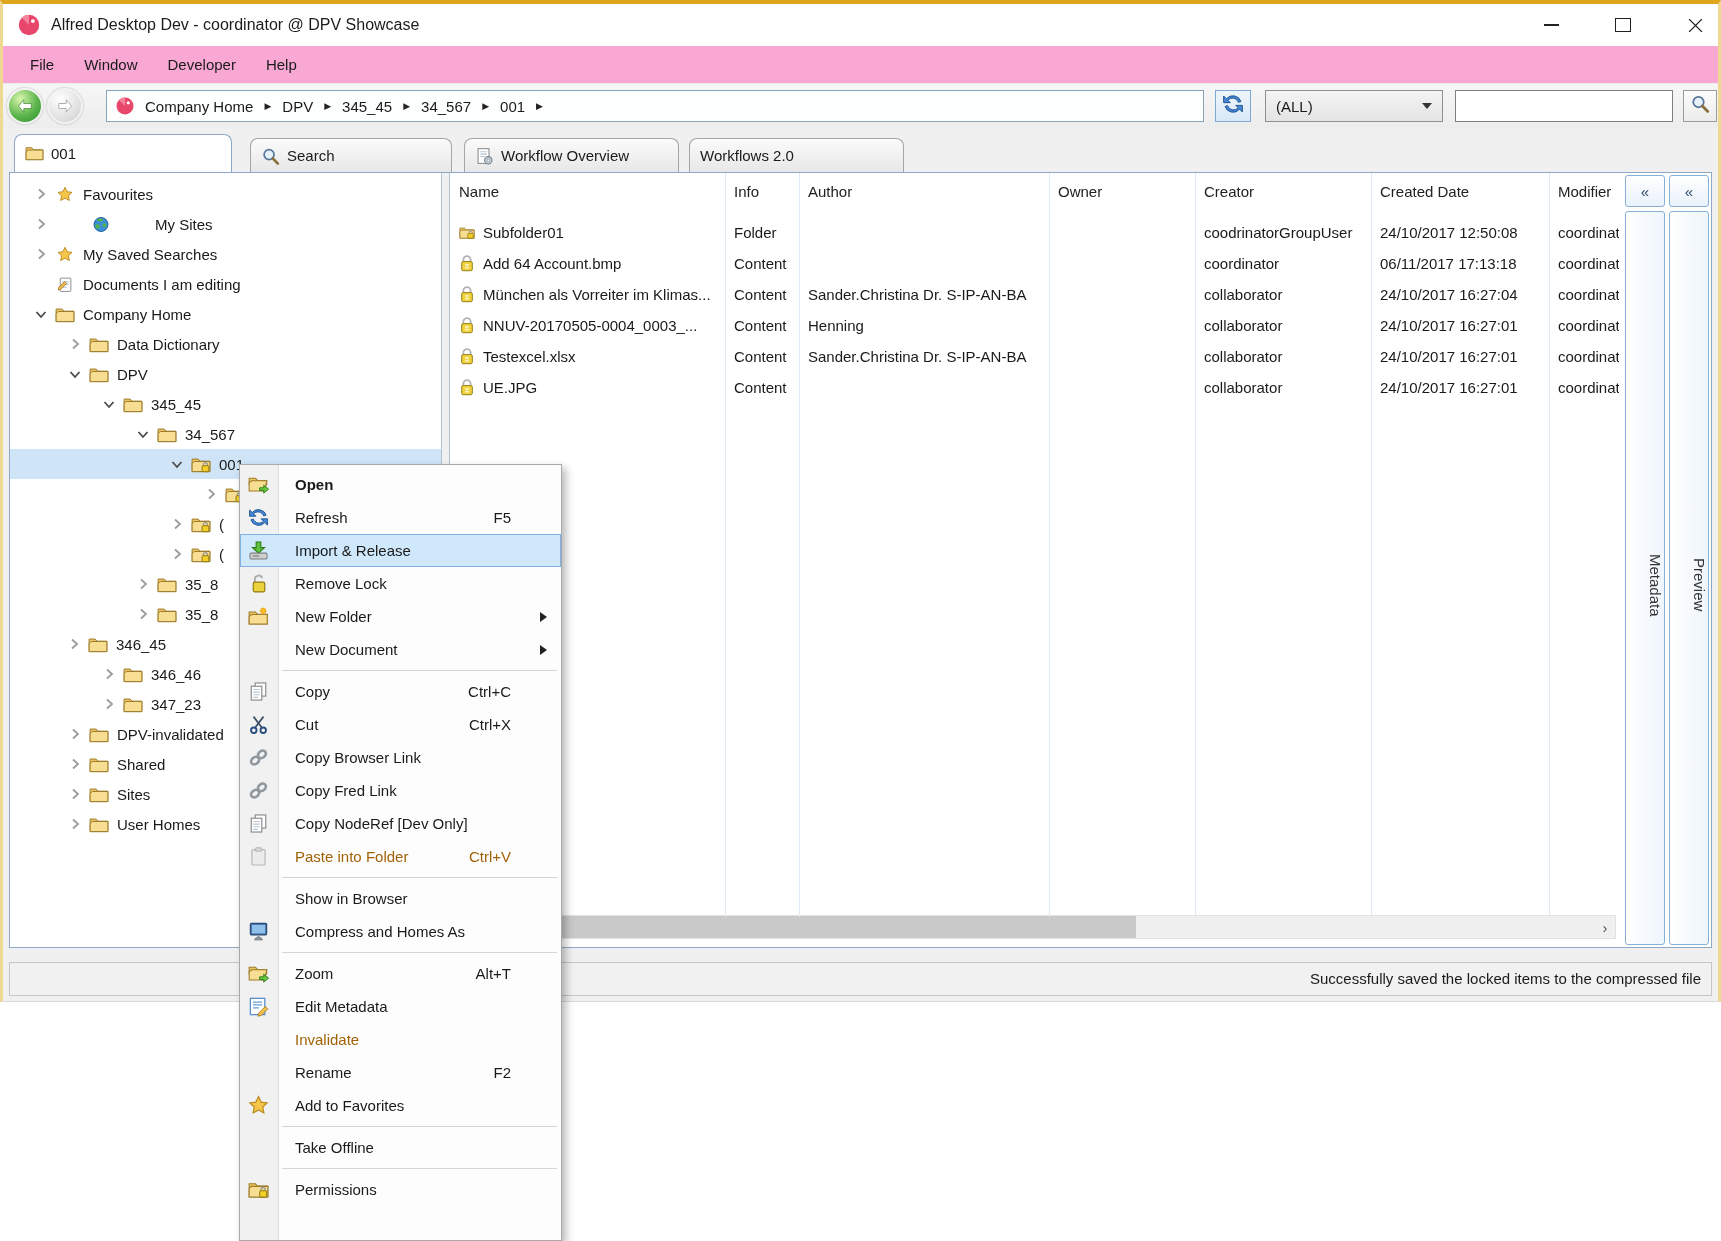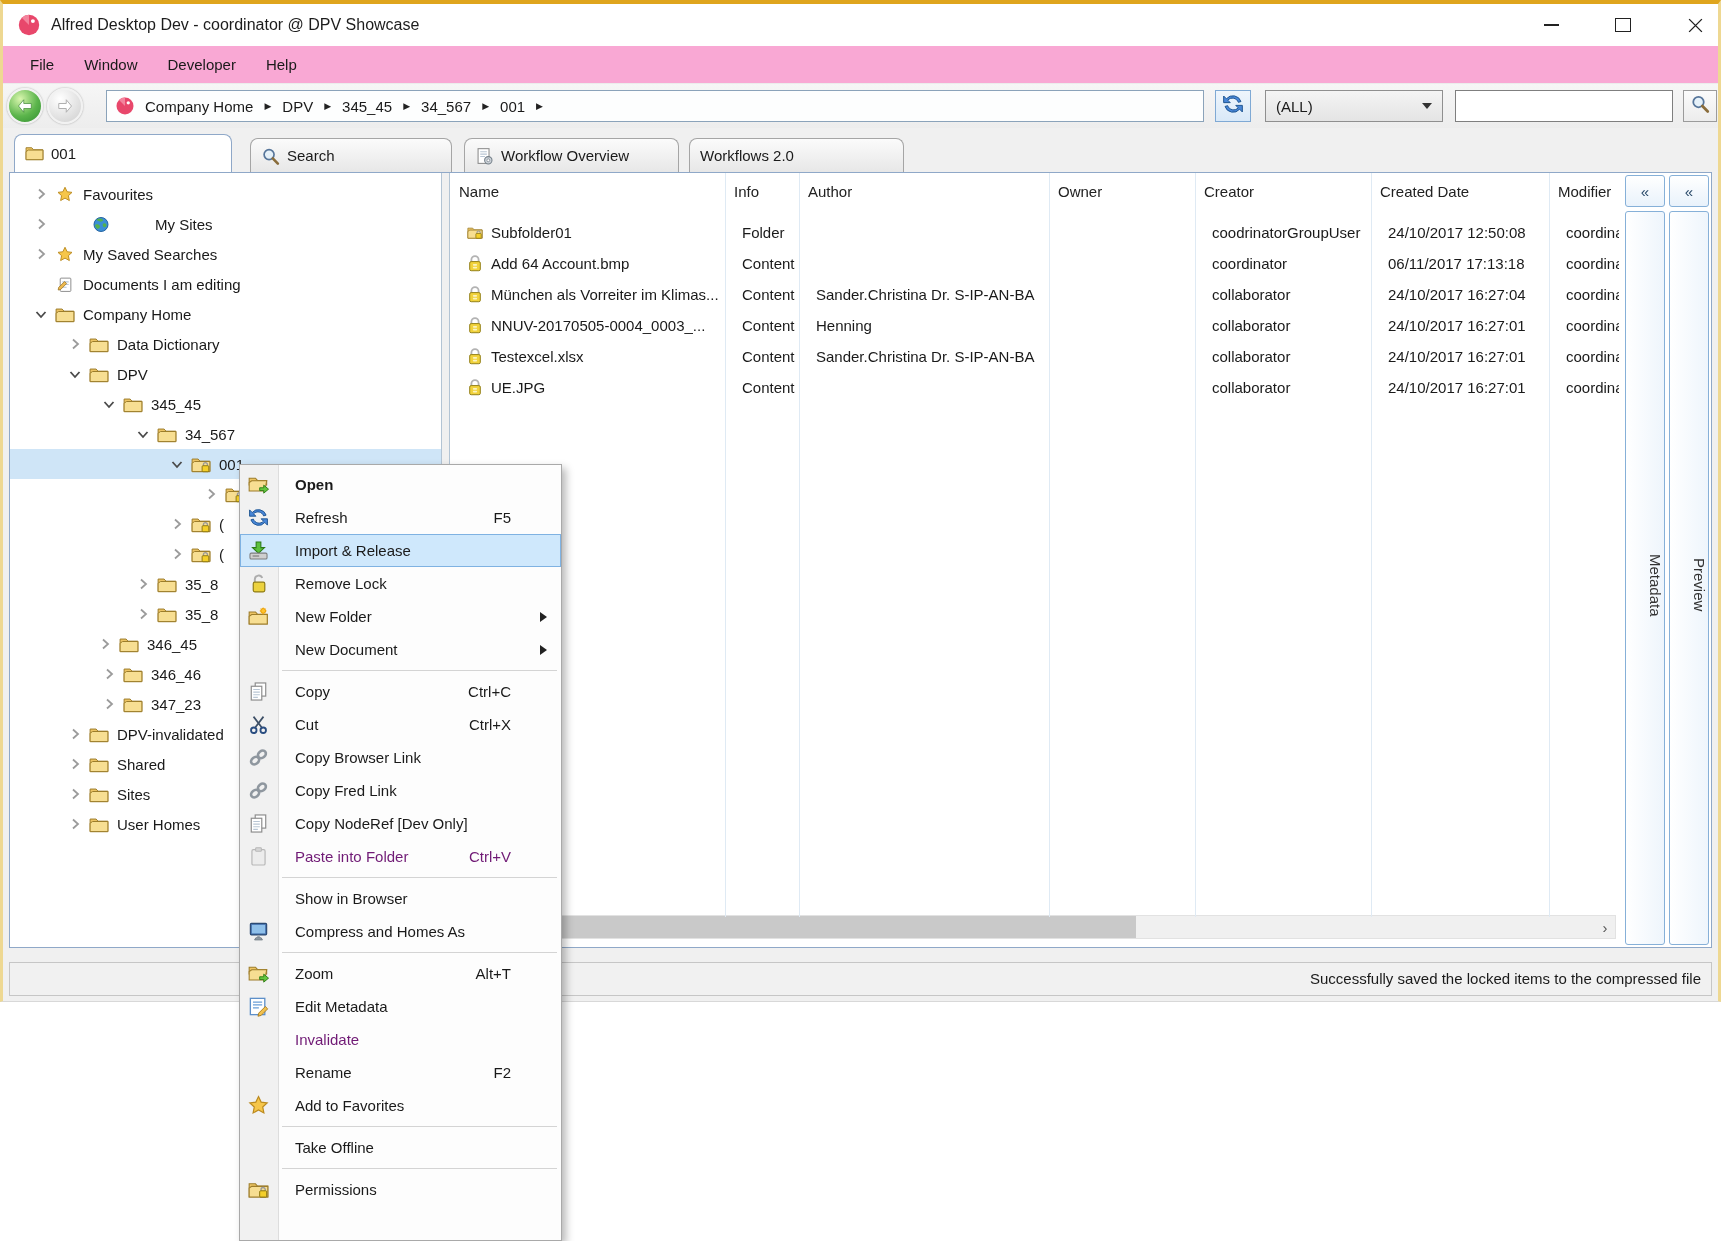--- a/index.html
+++ b/index.html
@@ -55,21 +55,21 @@
   .trow.sel{background:#cfe5f7;}
   .texp{width:16px;height:16px;flex:0 0 16px;display:inline-flex;}
   .texp svg{width:16px;height:16px;}
   .tic{width:22px;height:18px;flex:0 0 22px;margin-left:6px;}
   .tic svg{width:20px;height:17px;display:block;margin-top:1px;}
   .tlabel{margin-left:6px;}
   .table-area{position:absolute;left:440px;top:0;right:92px;bottom:0;background:#fff;overflow:hidden;}
   .colline{position:absolute;top:0;bottom:30px;width:1px;background:#dfeaf4;}
   .th{position:absolute;top:0;height:38px;line-height:38px;font-size:15px;color:#222;padding-left:9px;box-sizing:border-box;
      overflow:hidden;white-space:nowrap;cursor:pointer;}
-  .td{position:absolute;height:31px;line-height:31px;font-size:15px;padding-left:17px;box-sizing:border-box;overflow:hidden;white-space:nowrap;}
+  .td{position:absolute;height:31px;line-height:31px;font-size:15px;padding-left:9px;box-sizing:border-box;overflow:hidden;white-space:nowrap;}
   .td .fic{display:inline-block;width:16px;height:17px;vertical-align:-3px;margin-right:8px;}
   .td .fic svg{width:16px;height:17px;}
   .hscroll{position:absolute;left:3px;right:3px;bottom:8px;height:24px;background:#f0f0f0;border:1px solid #e2e2e2;box-sizing:border-box;}
   .harrow{position:absolute;top:0;bottom:0;width:20px;display:flex;align-items:center;justify-content:center;color:#555;font-size:15px;cursor:pointer;}
   .harrow.l{left:0;} .harrow.r{right:0;}
   .hthumb{position:absolute;left:20px;top:0;bottom:0;width:662px;background:#c9c9c9;cursor:grab;}
   .strip{position:absolute;top:2px;bottom:2px;width:40px;}
   .strip .sbtn{position:absolute;left:0;right:0;top:0;height:32px;box-sizing:border-box;border:1px solid #86b0d8;border-radius:3px;
     background:linear-gradient(#ffffff,#e9f2fb);display:flex;align-items:center;justify-content:center;font-size:15px;color:#2a4a6a;cursor:pointer;}
   .strip .slab{position:absolute;left:0;right:0;top:36px;bottom:0;box-sizing:border-box;border:1px solid #86b0d8;border-radius:3px;
@@ -78,21 +78,21 @@
   
   .statusbar{position:absolute;left:9px;top:962px;width:1703px;height:34px;box-sizing:border-box;background:#f1f1f1;
     border:1px solid #c6c6c6;line-height:32px;font-size:15px;text-align:right;padding-right:10px;}
   
   .ctxmenu{position:absolute;left:239px;top:464px;width:323px;height:777px;box-sizing:border-box;background:#fdfdfd;
     border:1px solid #a9a9a9;box-shadow:4px 4px 8px rgba(0,0,0,.28);padding:3px 0;z-index:100;}
   .ctxmenu::before{content:"";position:absolute;left:0;top:0;bottom:0;width:38px;background:#f1f1f1;border-right:1px solid #dddddd;}
   .mi{position:relative;height:33px;line-height:33px;font-size:15px;cursor:pointer;}
   .mi .mlabel{margin-left:55px;display:inline-block;}
   .mi.bold .mlabel{font-weight:bold;}
-  .mi.disabled{color:#701a75;cursor:default;}
+  .mi.disabled{color:#a16207;cursor:default;}
   .mi.hl{background:#cfe8fc;box-shadow:inset 0 0 0 1px #7fb2e2;}
   .mic{position:absolute;left:8px;top:6px;width:21px;height:21px;}
   .mic svg{width:21px;height:21px;display:block;}
   .mshort{position:absolute;right:50px;top:0;}
   .msub{position:absolute;right:14px;top:12px;width:0;height:0;border-top:5px solid transparent;border-bottom:5px solid transparent;border-left:7px solid #222;}
   .msep{height:9px;position:relative;}
   .msep::after{content:"";position:absolute;left:42px;right:4px;top:4px;border-top:1px solid #d4d4d4;}
   .glyph-close{width:17px;height:17px;}
 </style>
 </head>
@@ -415,21 +415,21 @@
           </svg>
         </span>
         <span class="tic">
           <svg viewBox="0 0 18 15">
             <path d="M1 2.6 h5.4 l1.7 1.9 H17 v9.4 H1Z" fill="#edc463" stroke="#9d7d2a" stroke-width="0.9"></path>
             <path d="M1 13.9 V6.3 L3.2 4.8 H17 v9.1Z" fill="#f7de92" stroke="#9d7d2a" stroke-width="0.9"></path>
           </svg>
         </span>
         <span class="tlabel">35_8</span>
       </div>
-      <div class="trow" style="top: 456px; padding-left: 87px;">
+      <div class="trow" style="top: 456px; padding-left: 56px;">
         <span class="texp">
           <svg viewBox="0 0 16 16">
             <path d="M6 3.5 L11 8 L6 12.5" fill="none" stroke="#9b9b9b" stroke-width="1.8"></path>
           </svg>
         </span>
         <span class="tic">
           <svg viewBox="0 0 18 15">
             <path d="M1 2.6 h5.4 l1.7 1.9 H17 v9.4 H1Z" fill="#edc463" stroke="#9d7d2a" stroke-width="0.9"></path>
             <path d="M1 13.9 V6.3 L3.2 4.8 H17 v9.1Z" fill="#f7de92" stroke="#9d7d2a" stroke-width="0.9"></path>
           </svg>

